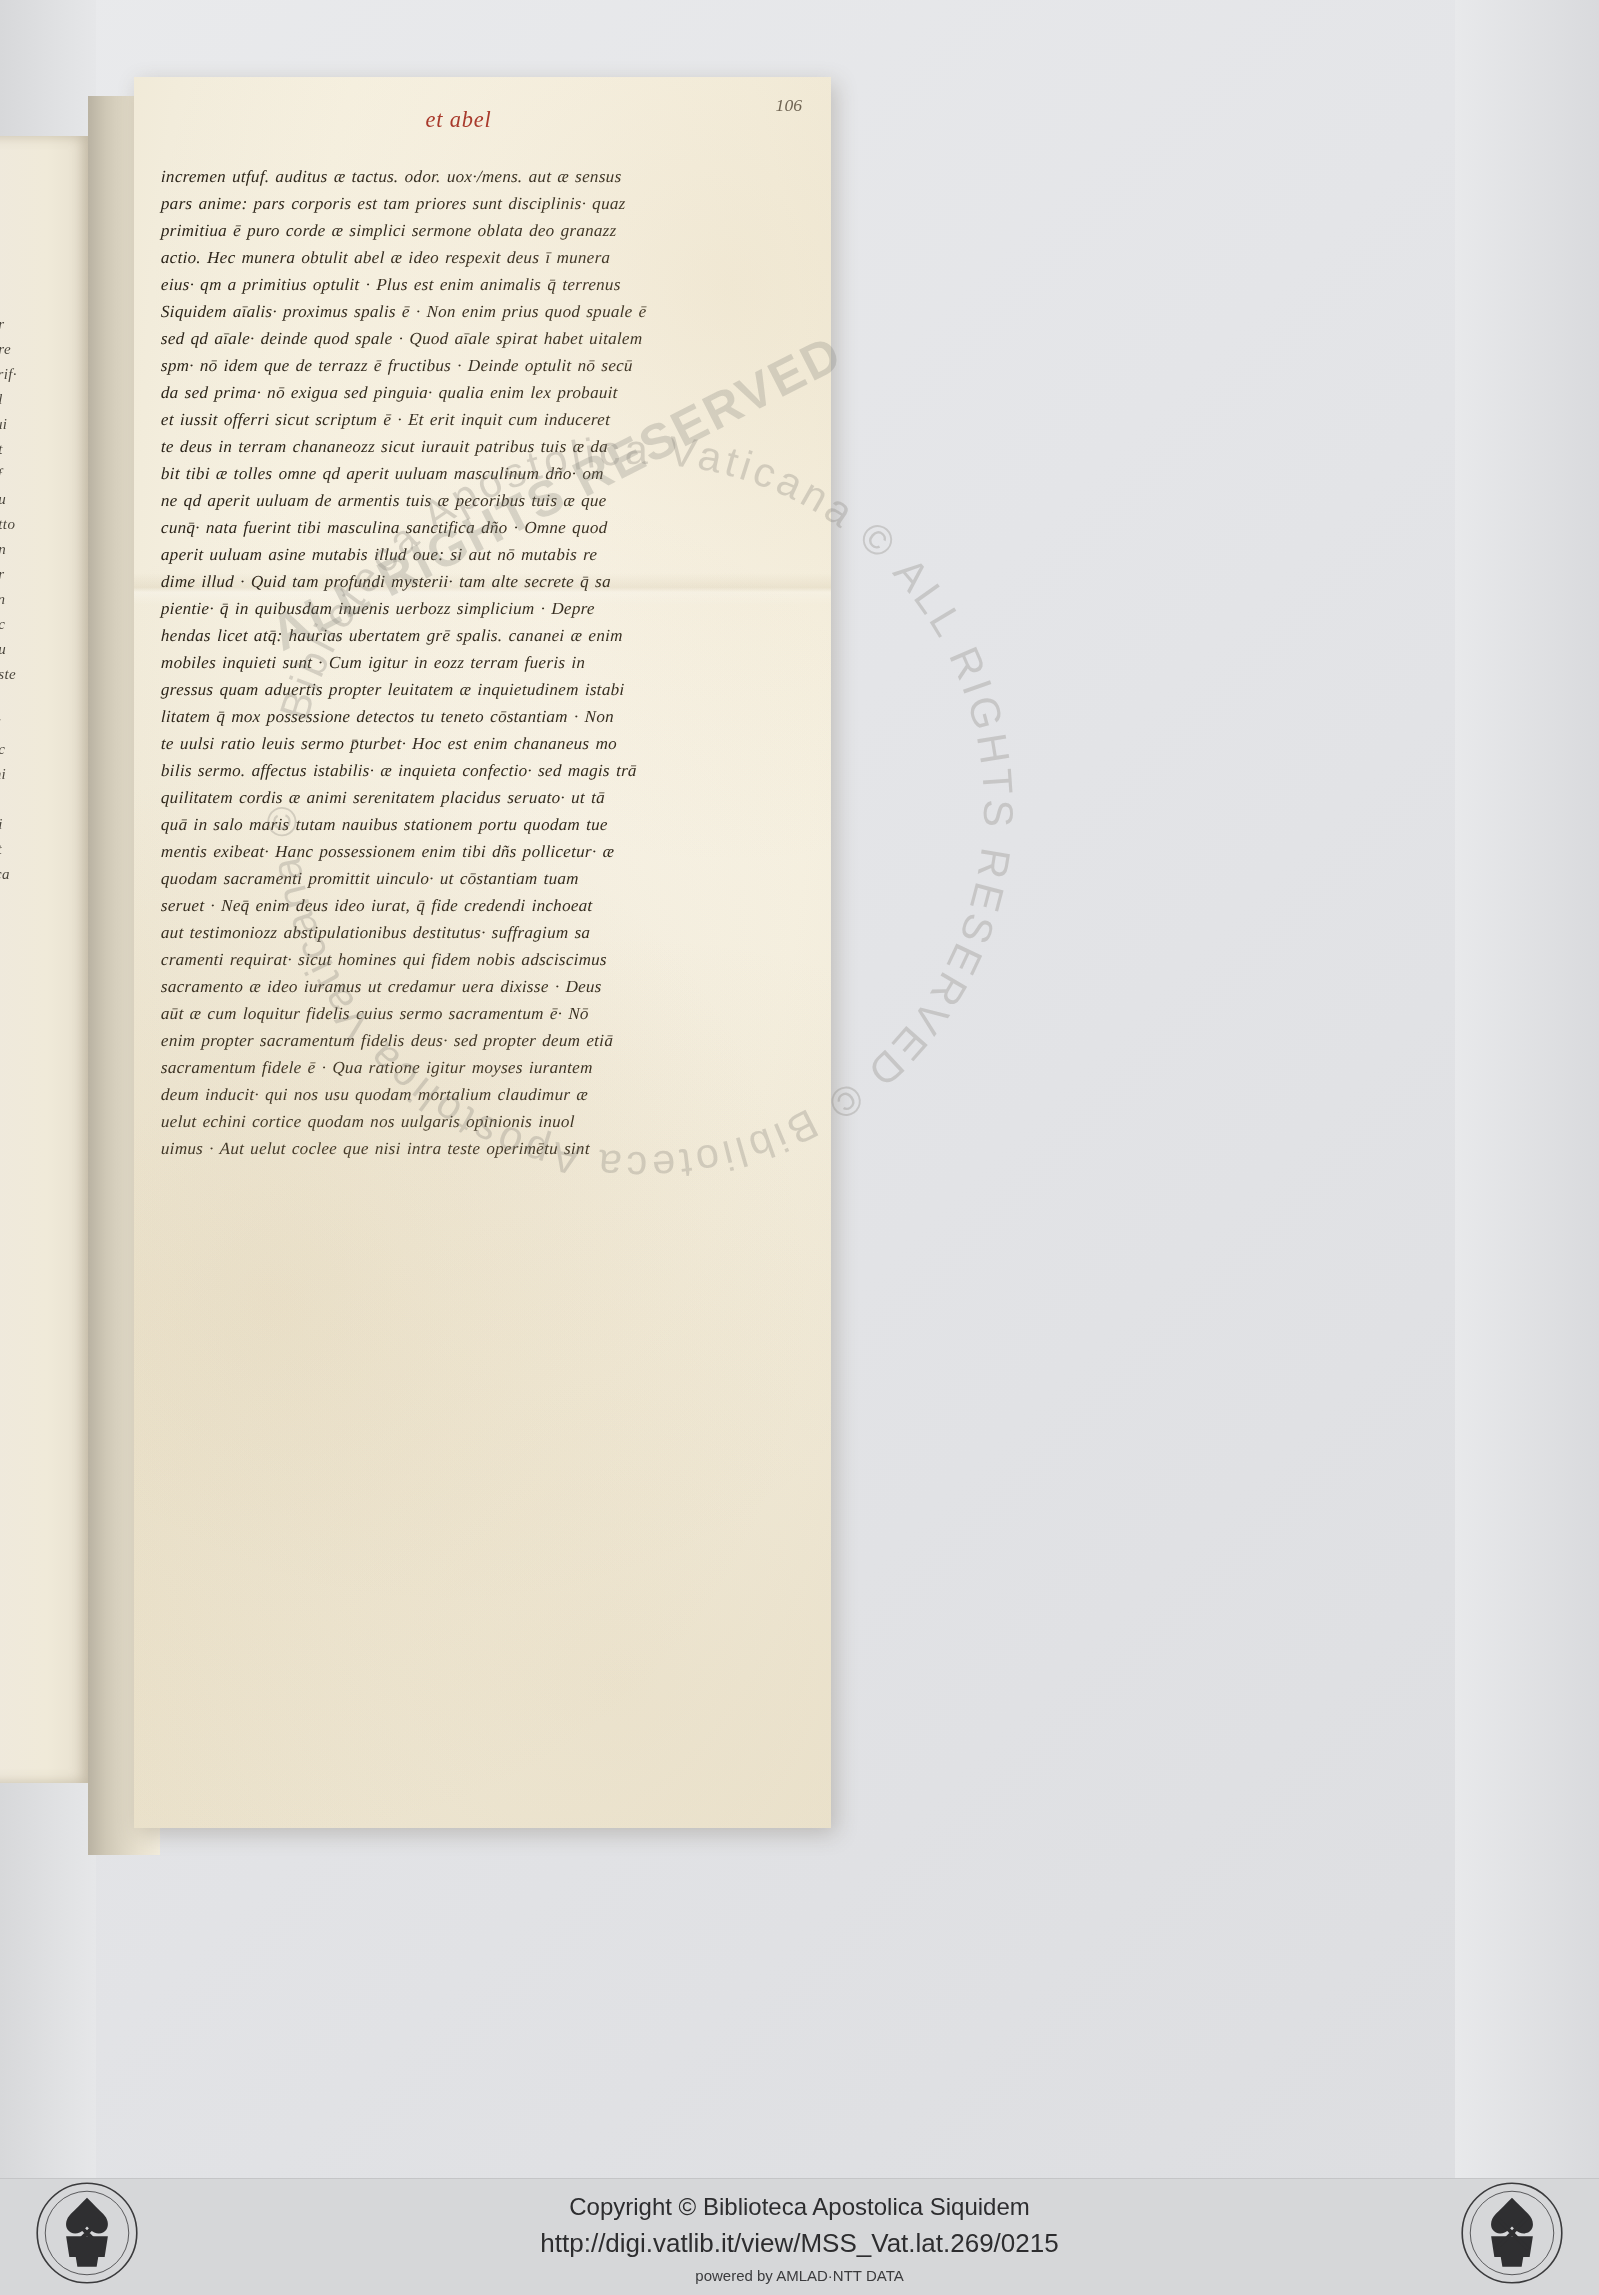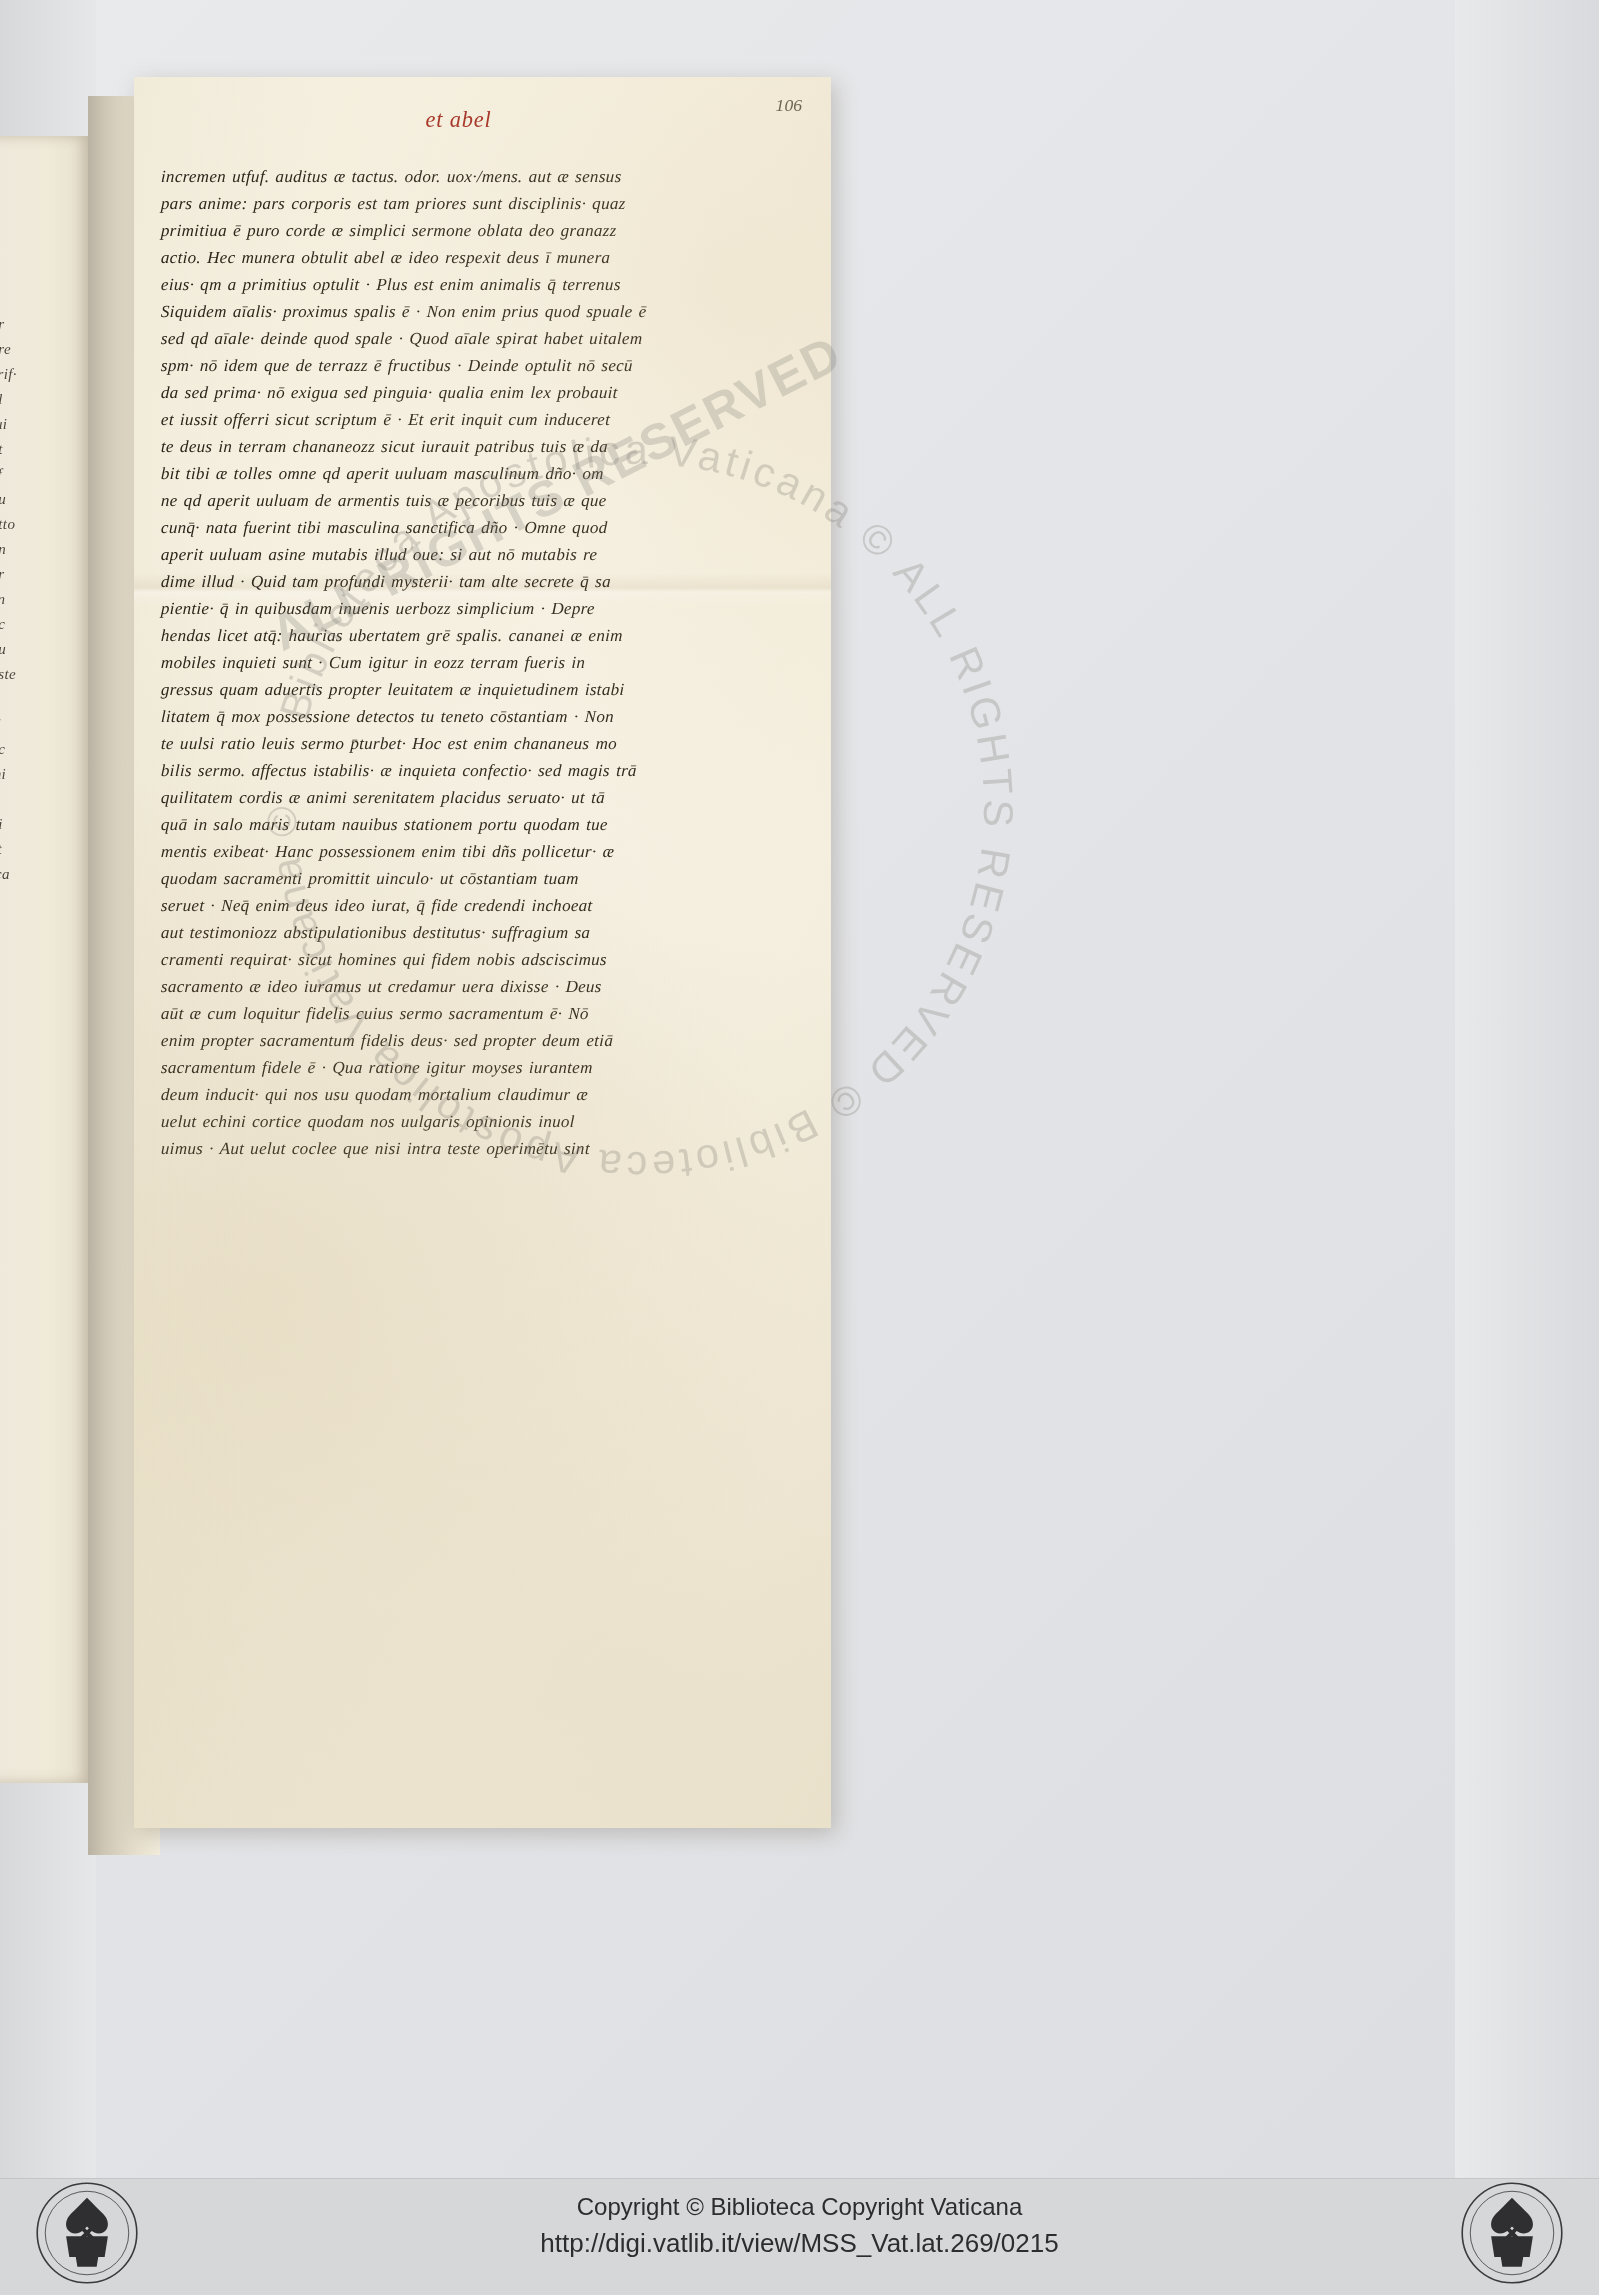--- a/index.html
+++ b/index.html
@@ -367,22 +367,23 @@
           <circle cx="66" cy="66" r="52" fill="none" stroke="#3a3a3c" stroke-width="1"></circle>
           <path d="M66 22 C58 30 52 36 46 42 C40 48 38 56 42 62 C46 68 56 68 62 62 L66 58 L70 62 C76 68 86 68 90 62 C94 56 92 48 86 42 C80 36 74 30 66 22 Z" fill="#2f2f31"></path>
           <path d="M40 70 L92 70 L88 96 L44 96 Z" fill="#2f2f31"></path>
           <path d="M52 96 L80 96 L78 108 L54 108 Z" fill="#2f2f31"></path>
           <path d="M46 46 L86 86 M86 46 L46 86" stroke="#2f2f31" stroke-width="5"></path>
         </svg>
       </div>
     </div>
 
     <div id="footer-center">
-      <span id="footer-copyright">Copyright © Biblioteca Copyright Vaticana</span>
+      <span id="footer-copyright">Copyright © Biblioteca Apostolica Siquidem</span>
       <a id="footer-url" href="#">http://digi.vatlib.it/view/MSS_Vat.lat.269/0215</a>
+      <span id="footer-powered">powered by AMLAD·NTT DATA</span>
     </div>
 
     <div id="footer-emblem-right" class="footer-emblem">
       <div class="emblem-ring">
         <svg width="106" height="106" viewBox="0 0 132 132" aria-hidden="true">
           <circle cx="66" cy="66" r="62" fill="none" stroke="#3a3a3c" stroke-width="2"></circle>
           <circle cx="66" cy="66" r="52" fill="none" stroke="#3a3a3c" stroke-width="1"></circle>
           <path d="M66 22 C58 30 52 36 46 42 C40 48 38 56 42 62 C46 68 56 68 62 62 L66 58 L70 62 C76 68 86 68 90 62 C94 56 92 48 86 42 C80 36 74 30 66 22 Z" fill="#2f2f31"></path>
           <path d="M40 70 L92 70 L88 96 L44 96 Z" fill="#2f2f31"></path>
           <path d="M52 96 L80 96 L78 108 L54 108 Z" fill="#2f2f31"></path>

